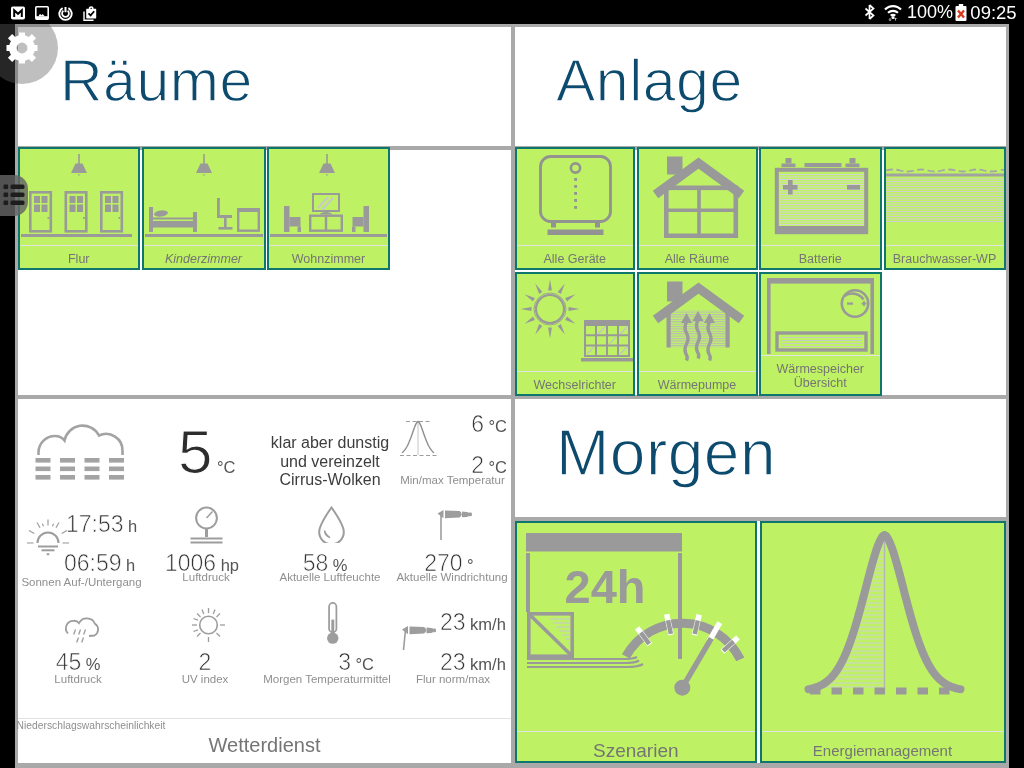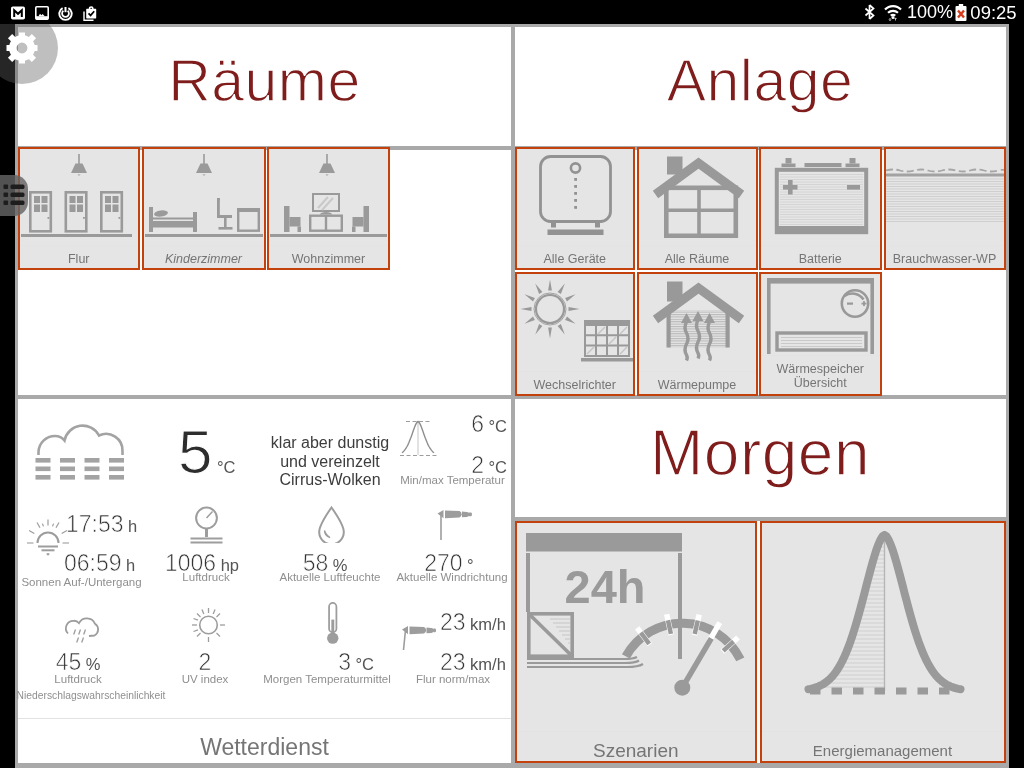--- a/index.html
+++ b/index.html
@@ -1,22 +1,22 @@
 <!DOCTYPE html>
 <html><head>
 <meta charset="utf-8">
 <style>
 html,body{margin:0;padding:0;background:#fff;}
 #root{position:absolute;top:0;left:0;width:1024px;height:768px;overflow:hidden;font-family:"Liberation Sans",sans-serif;background:#fff;}
 .abs{position:absolute;}
 .bar{position:absolute;background:#a9a9a9;}
-.tile{position:absolute;background:#e5e5e5;border:2px solid #c2410c;box-sizing:border-box;}
+.tile{position:absolute;background:#bef264;border:2px solid #0f766e;box-sizing:border-box;}
 .tlab{position:absolute;left:0;right:0;text-align:center;color:#757575;font-size:12.5px;line-height:14px;}
 .tdiv{position:absolute;left:0;right:0;height:1px;background:#e3e3e3;}
-.ttl{position:absolute;color:#7f1d1d;text-align:center;letter-spacing:0.5px;-webkit-text-stroke:1.3px #fff;}
+.ttl{position:absolute;color:#0c4a6e;letter-spacing:0.5px;margin-left:42px;-webkit-text-stroke:1.3px #fff;}
 .wval{font-size:23px;color:#333;-webkit-text-stroke:0.65px #fff;}
 .wunit{font-size:16.5px;color:#555;}
 .wlab{position:absolute;text-align:center;font-size:11.5px;color:#8f8f8f;line-height:12.5px;white-space:nowrap;}
 </style>
 </head>
 <body>
 <div id="root">
 
 <div class="abs" style="left:0;top:0;width:1024px;height:24px;background:#000;"></div>
 
@@ -621,21 +621,21 @@
         <line x1="14.5" y1="23.5" x2="12.7" y2="28.5"></line>
         <line x1="19.5" y1="23.5" x2="17.7" y2="28.5"></line>
         <line x1="24.5" y1="23.5" x2="22.7" y2="28.5"></line>
         <line x1="17.5" y1="31.5" x2="15.7" y2="36.5"></line>
         <line x1="22.5" y1="31.5" x2="20.7" y2="36.5"></line>
       </g>
     </svg>
 
 <div class="abs" style="left:30px;top:649px;width:96px;text-align:center;"><span class="wval">45</span> <span class="wunit">%</span></div>
 <div class="wlab" style="left:18px;top:672.5px;width:120px;">Luftdruck</div>
-<div class="wlab" style="left:10px;top:690px;width:162px;font-size:10.3px;">Niederschlagswahrscheinlichkeit</div>
+<div class="wlab" style="left:10px;top:720px;width:162px;font-size:10.3px;">Niederschlagswahrscheinlichkeit</div>
 
 <svg class="abs" style="left:190px;top:606px" width="37" height="38" viewBox="0 0 37 38">
       <circle cx="18.5" cy="19" r="8.8" fill="none" stroke="#9d9d9d" stroke-width="1.6"></circle>
       <g stroke="#9d9d9d" stroke-width="1.3">
         <line x1="18.5" y1="2" x2="18.5" y2="7"></line>
         <line x1="18.5" y1="31" x2="18.5" y2="36"></line>
         <line x1="2" y1="19" x2="7" y2="19"></line>
         <line x1="30" y1="19" x2="35" y2="19"></line>
         <line x1="7" y1="7.5" x2="10.5" y2="11"></line>
         <line x1="26.5" y1="27" x2="30" y2="30.5"></line>
@@ -669,21 +669,21 @@
         <rect x="35" y="8.6" width="3" height="3.6" rx="1.2"></rect>
       </g>
     </svg>
 
 <div class="abs" style="left:440px;top:608.5px;width:76px;"><span class="wval">23</span> <span class="wunit">km/h</span></div>
 <div class="abs" style="left:440px;top:649px;width:76px;"><span class="wval">23</span> <span class="wunit">km/h</span></div>
 <div class="wlab" style="left:396px;top:672.5px;width:114px;">Flur norm/max</div>
 
 <div class="abs" style="left:18px;top:718px;width:493px;height:1px;background:#e2e2e2;"></div>
 
-<div class="abs" style="left:18px;top:734px;width:493px;text-align:center;font-size:23px;color:#757575;">Wetterdienst</div>
+<div class="abs" style="left:18px;top:734px;width:493px;text-align:center;font-size:20px;color:#757575;">Wetterdienst</div>
 
 <svg class="abs" style="left:-14px;top:24px" width="72" height="60" viewBox="0 0 72 60">
       <circle cx="36" cy="24" r="36" fill="rgba(95,95,95,0.4)"></circle>
     </svg>
 
 <svg class="abs" style="left:6px;top:32px" width="32" height="32" viewBox="0 0 32 32">
       <g fill="#fff">
         <rect x="13" y="0.5" width="6" height="6"></rect>
         <rect x="13" y="25.5" width="6" height="6"></rect>
         <rect x="0.5" y="13" width="6" height="6"></rect>

